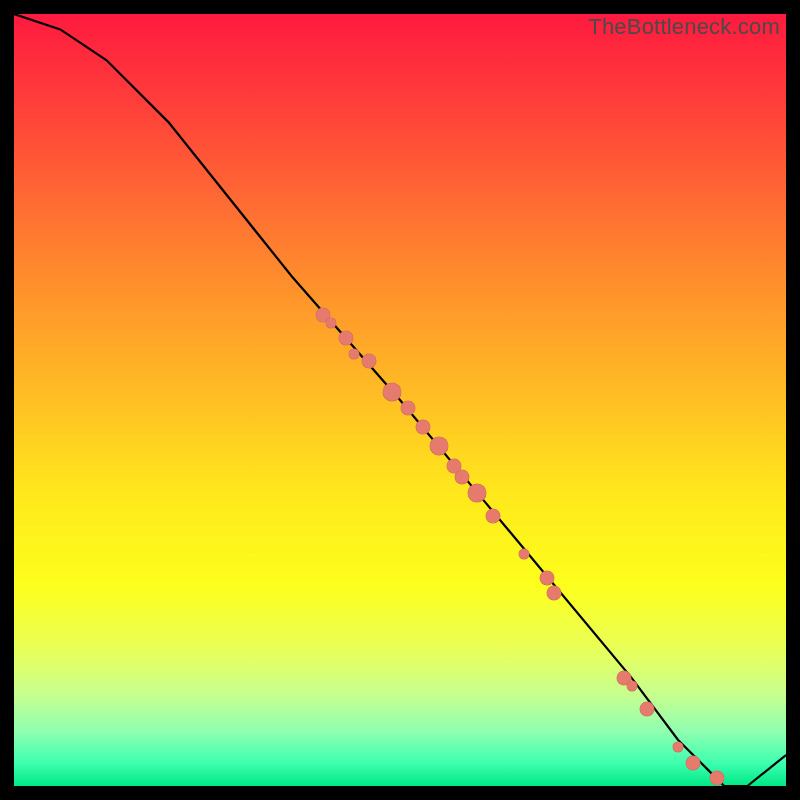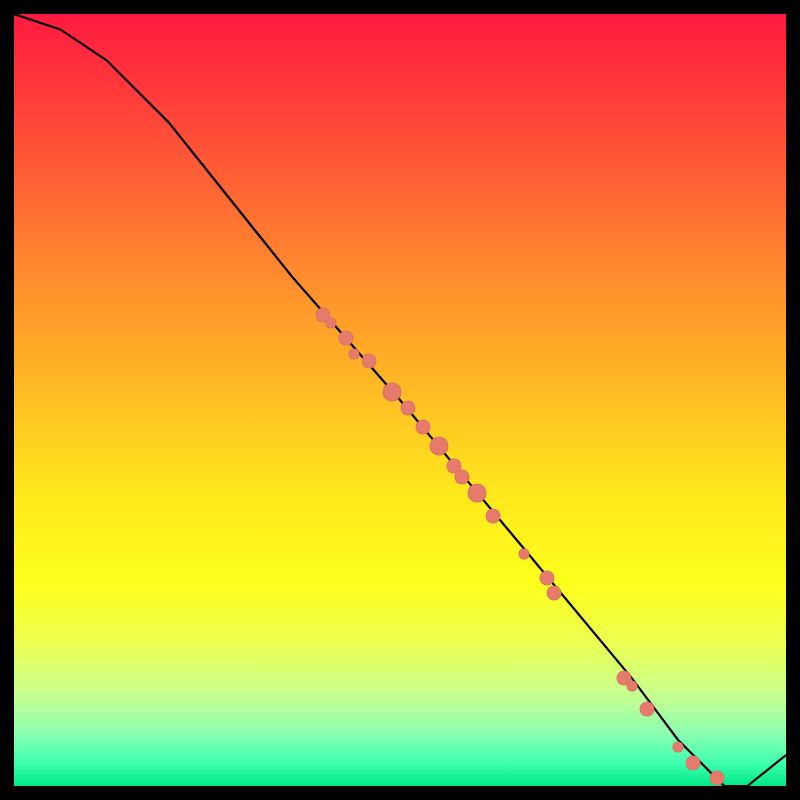--- a/index.html
+++ b/index.html
@@ -66,20 +66,21 @@
   .dot.med { width: 15px; height: 15px; }
   .dot.lg  { width: 19px; height: 19px; }
   .dot.sm  { width: 11px; height: 11px; }
 </style>
 </head>
 <body>
 
 <div class="chart-frame">
   <div class="plot-area">
 
+    <div class="watermark">TheBottleneck.com</div>
 
     <svg class="curve" viewBox="0 0 772 772" preserveAspectRatio="none">
       <path fill="none" stroke="#000" stroke-width="2.2" d="M0.0 0.0 L46.3 15.4 L92.6 46.3 L154.4 108.1 L277.9 262.5 L386.0 386.0 L463.2 478.6 L540.4 571.3 L617.6 663.9 L663.9 725.7 L694.8 756.6 L710.2 772.0 L733.4 772.0 L772.0 741.1"></path>
     </svg>
 
     <div>
         <div class="dot med" style="left: 308.8px; top: 301.08px;"></div>
         <div class="dot sm" style="left: 316.52px; top: 308.8px;"></div>
         <div class="dot med" style="left: 331.96px; top: 324.24px;"></div>
         <div class="dot sm" style="left: 339.68px; top: 339.68px;"></div>

